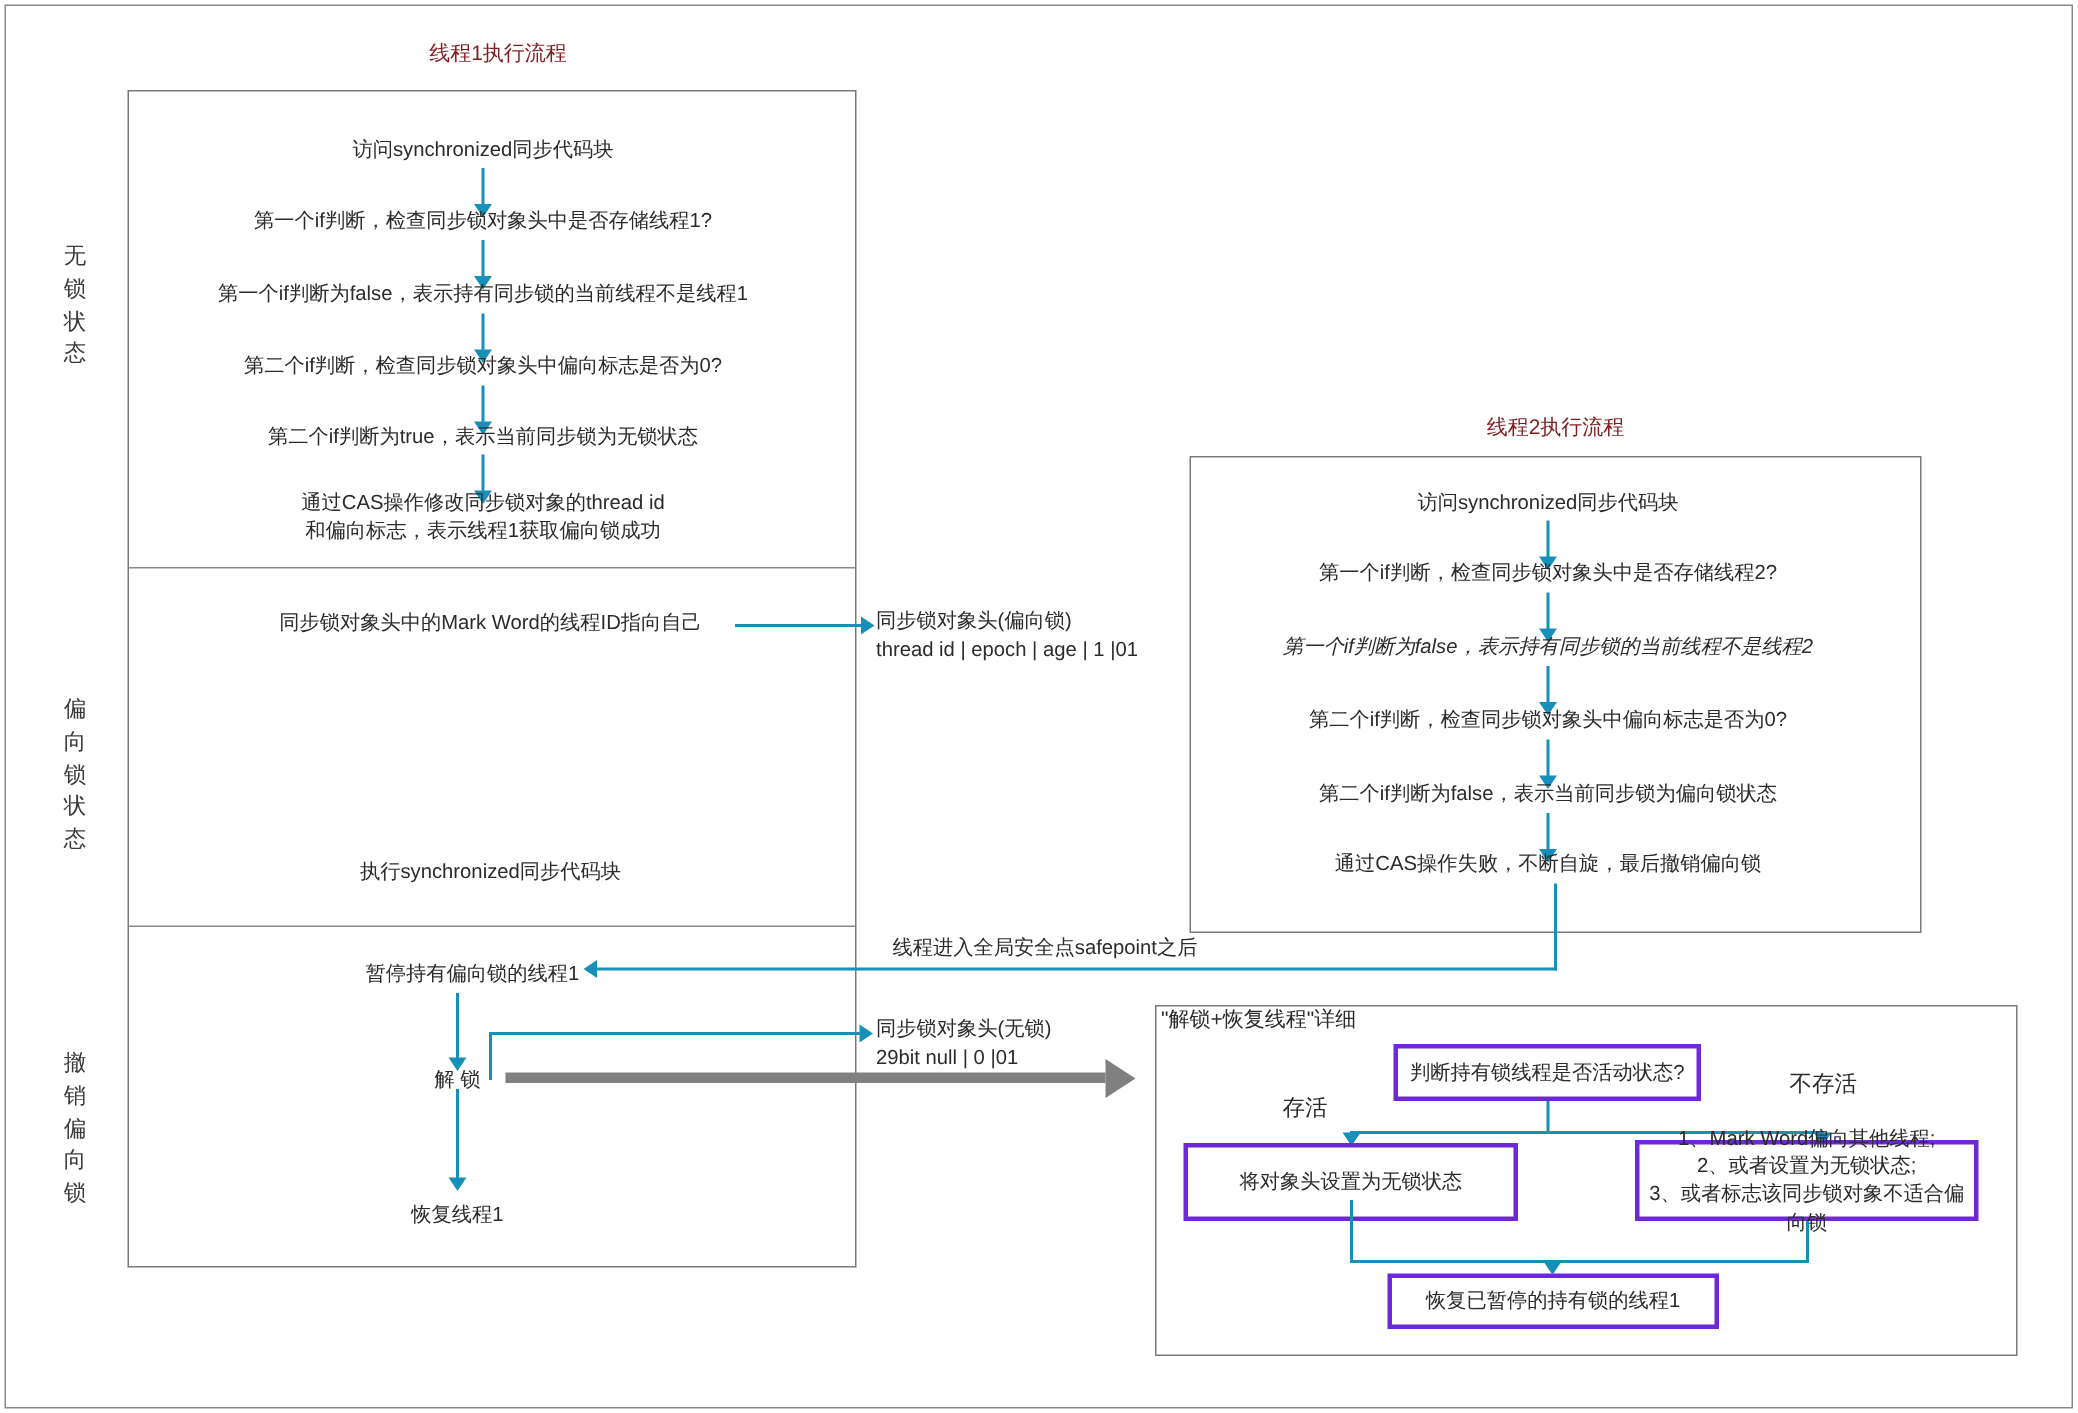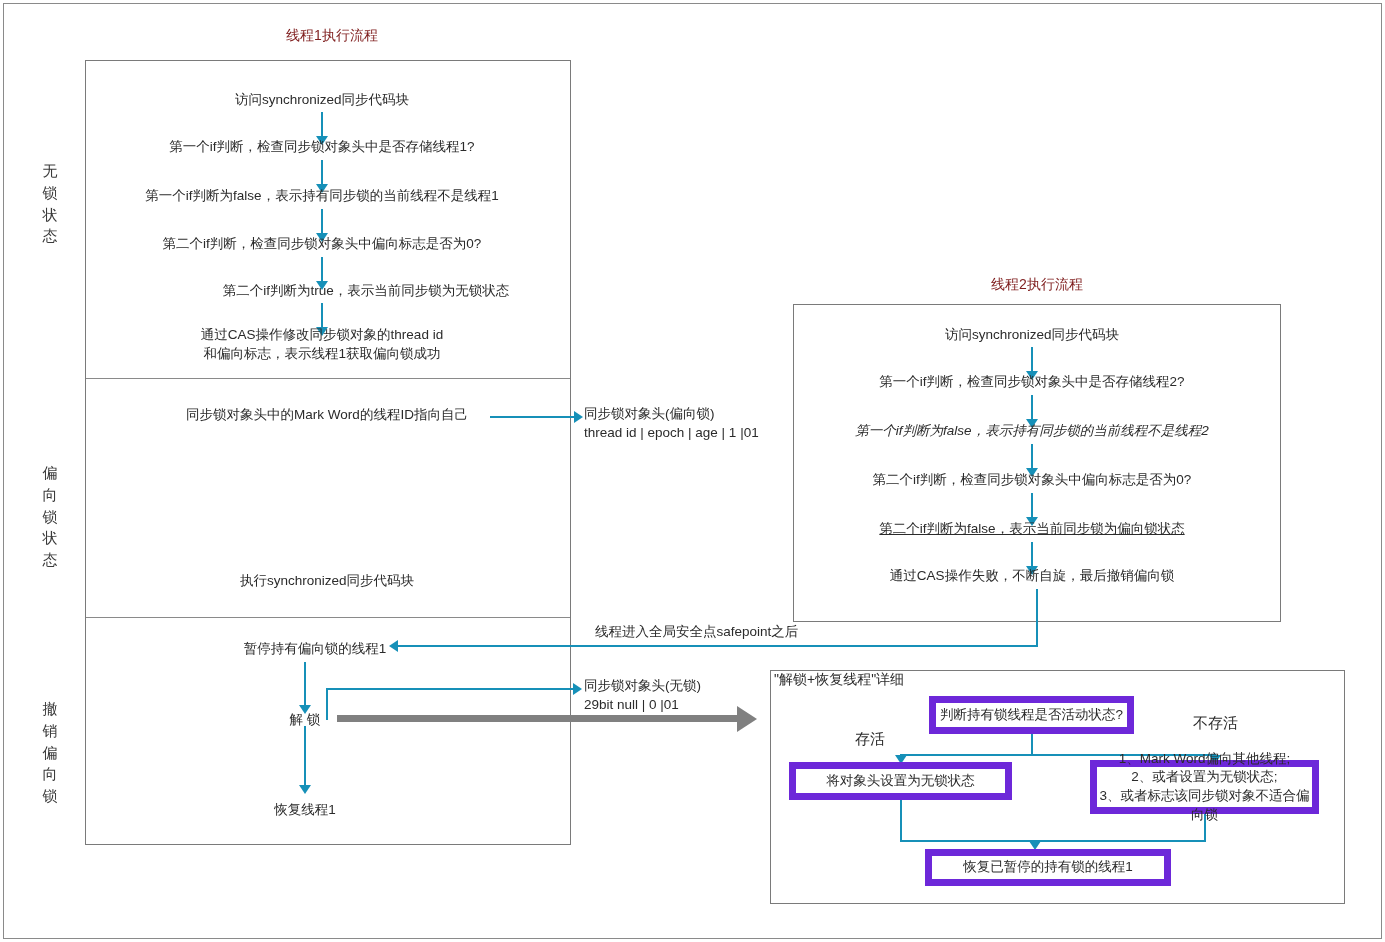--- a/index.html
+++ b/index.html
@@ -24,21 +24,21 @@
     box-sizing: border-box;
   }
   .panel {
     position: absolute;
     border: 1px solid #7a7a7a;
     box-sizing: border-box;
     background: transparent;
   }
   .nbox {
     position: absolute;
-    border: 7px solid #6d28d9;
+    border: 3px solid #6d28d9;
     box-sizing: border-box;
     background: #ffffff;
     display: flex;
     align-items: center;
     justify-content: center;
     text-align: center;
     font-size: 13.5px;
     line-height: 1.38;
     color: #2b2b2b;
   }
@@ -152,21 +152,21 @@
   <div class="arrow-down" style="left:316px; top:184px;"></div>
 
   <div class="txt center" style="left:322px; top:186px;">第一个if判断为false，表示持有同步锁的当前线程不是线程1</div>
   <div class="vline" style="left:321px; top:209px; height:28px;"></div>
   <div class="arrow-down" style="left:316px; top:233px;"></div>
 
   <div class="txt center" style="left:322px; top:234px;">第二个if判断，检查同步锁对象头中偏向标志是否为0?</div>
   <div class="vline" style="left:321px; top:257px; height:28px;"></div>
   <div class="arrow-down" style="left:316px; top:281px;"></div>
 
-  <div class="txt center" style="left:322px; top:281px;margin-left:44px;">第二个if判断为true，表示当前同步锁为无锁状态</div>
+  <div class="txt center" style="left:322px; top:281px;">第二个if判断为true，表示当前同步锁为无锁状态</div>
   <div class="vline" style="left:321px; top:303px; height:28px;"></div>
   <div class="arrow-down" style="left:316px; top:327px;"></div>
 
   <div class="txt center" style="left:322px; top:325px;">通过CAS操作修改同步锁对象的thread id</div>
   <div class="txt center" style="left:322px; top:344px;">和偏向标志，表示线程1获取偏向锁成功</div>
 
   <div class="txt center" style="left:327px; top:405px;">同步锁对象头中的Mark Word的线程ID指向自己</div>
 
   <div class="hline" style="left:490px; top:416px; width:87px;"></div>
   <div class="arrow-right" style="left:574px; top:411px;"></div>
@@ -188,21 +188,21 @@
   <div class="arrow-down" style="left:1026px; top:419px;"></div>
 
   <div class="txt center" style="left:1032px; top:421px;font-style:italic;">第一个if判断为false，表示持有同步锁的当前线程不是线程2</div>
   <div class="vline" style="left:1031px; top:444px; height:28px;"></div>
   <div class="arrow-down" style="left:1026px; top:468px;"></div>
 
   <div class="txt center" style="left:1032px; top:470px;">第二个if判断，检查同步锁对象头中偏向标志是否为0?</div>
   <div class="vline" style="left:1031px; top:493px; height:28px;"></div>
   <div class="arrow-down" style="left:1026px; top:517px;"></div>
 
-  <div class="txt center" style="left:1032px; top:519px;text-decoration:underline;">第二个if判断为false，表示当前同步锁为偏向锁状态</div>
+  <div class="txt center" style="left:1032px; top:519px;">第二个if判断为false，表示当前同步锁为偏向锁状态</div>
   <div class="vline" style="left:1031px; top:542px; height:28px;"></div>
   <div class="arrow-down" style="left:1026px; top:566px;"></div>
 
   <div class="txt center" style="left:1032px; top:566px;">通过CAS操作失败，不断自旋，最后撤销偏向锁</div>
 
   <div class="vline" style="left:1036px; top:589px; height:58px;"></div>
   <div class="hline" style="left:397px; top:645px; width:641px;"></div>
   <div class="arrow-left" style="left:389px; top:640px;"></div>
   <div class="txt" style="left:595px; top:622px;">线程进入全局安全点safepoint之后</div>
 
@@ -236,33 +236,33 @@
   <div class="vline" style="left:1031px; top:734px; height:22px;"></div>
   <div class="hline" style="left:900px; top:754px; width:315px;"></div>
   <div class="vline" style="left:900px; top:754px; height:7px;"></div>
   <div class="arrow-down" style="left:895px; top:755px;"></div>
   <div class="vline" style="left:1214px; top:754px; height:7px;"></div>
   <div class="arrow-down" style="left:1209px; top:755px;"></div>
 
   <div class="txt" style="left:855px; top:728px; font-size:15px;">存活</div>
   <div class="txt" style="left:1193px; top:712px; font-size:15px;">不存活</div>
 
-  <div class="nbox" style="left:789px; top:762px; width:223px; height:38px;">
+  <div class="nbox" style="left:789px; top:762px; width:223px; height:52px;">
     <span>将对象头设置为无锁状态</span>
   </div>
 
   <div class="nbox" style="left:1090px; top:760px; width:229px; height:54px; flex-direction:column; justify-content:center;">
     <span>1、Mark Word偏向其他线程;</span>
     <span>2、或者设置为无锁状态;</span>
     <span>3、或者标志该同步锁对象不适合偏向锁</span>
   </div>
 
   <div class="vline" style="left:900px; top:800px; height:42px;"></div>
   <div class="vline" style="left:1204px; top:814px; height:28px;"></div>
   <div class="hline" style="left:900px; top:840px; width:306px;"></div>
   <div class="vline" style="left:1034px; top:840px; height:5px;"></div>
   <div class="arrow-down" style="left:1029px; top:841px;"></div>
 
-  <div class="nbox" style="left:925px; top:849px; width:246px; height:37px;">
+  <div class="nbox" style="left:925px; top:849px; width:221px; height:37px;">
     <span>恢复已暂停的持有锁的线程1</span>
   </div>
 
 </div>
 
 </body></html>

